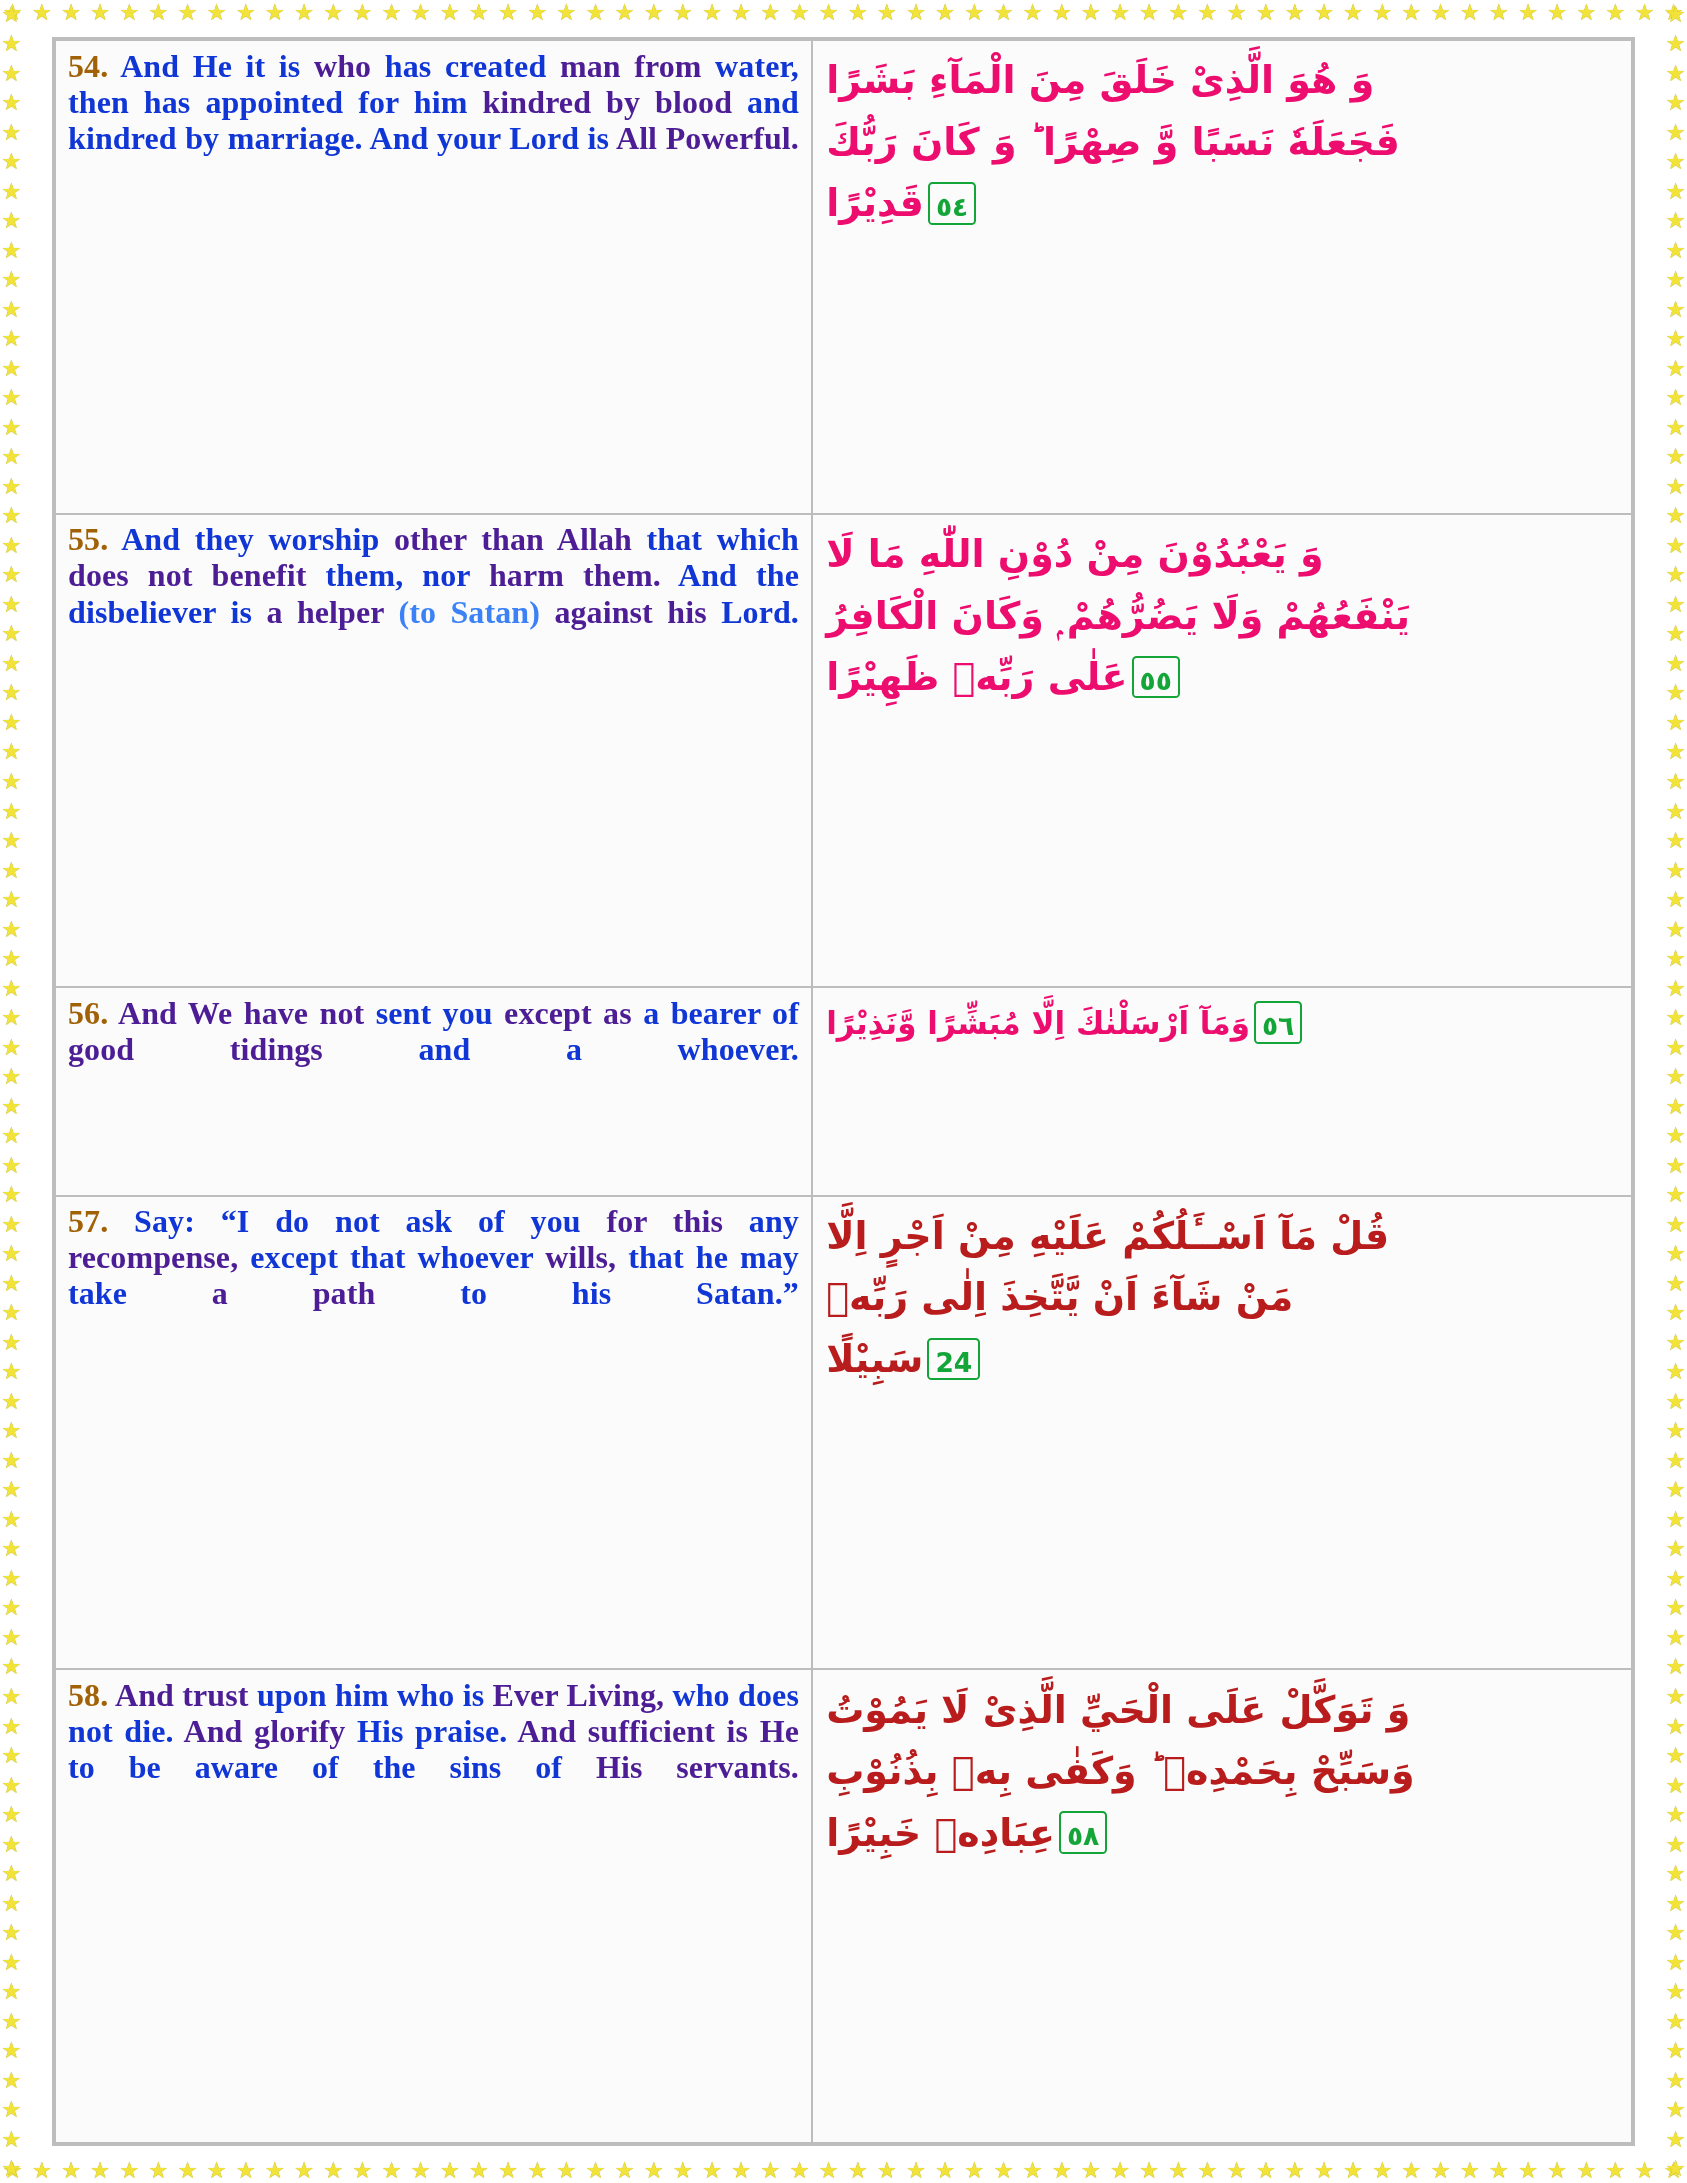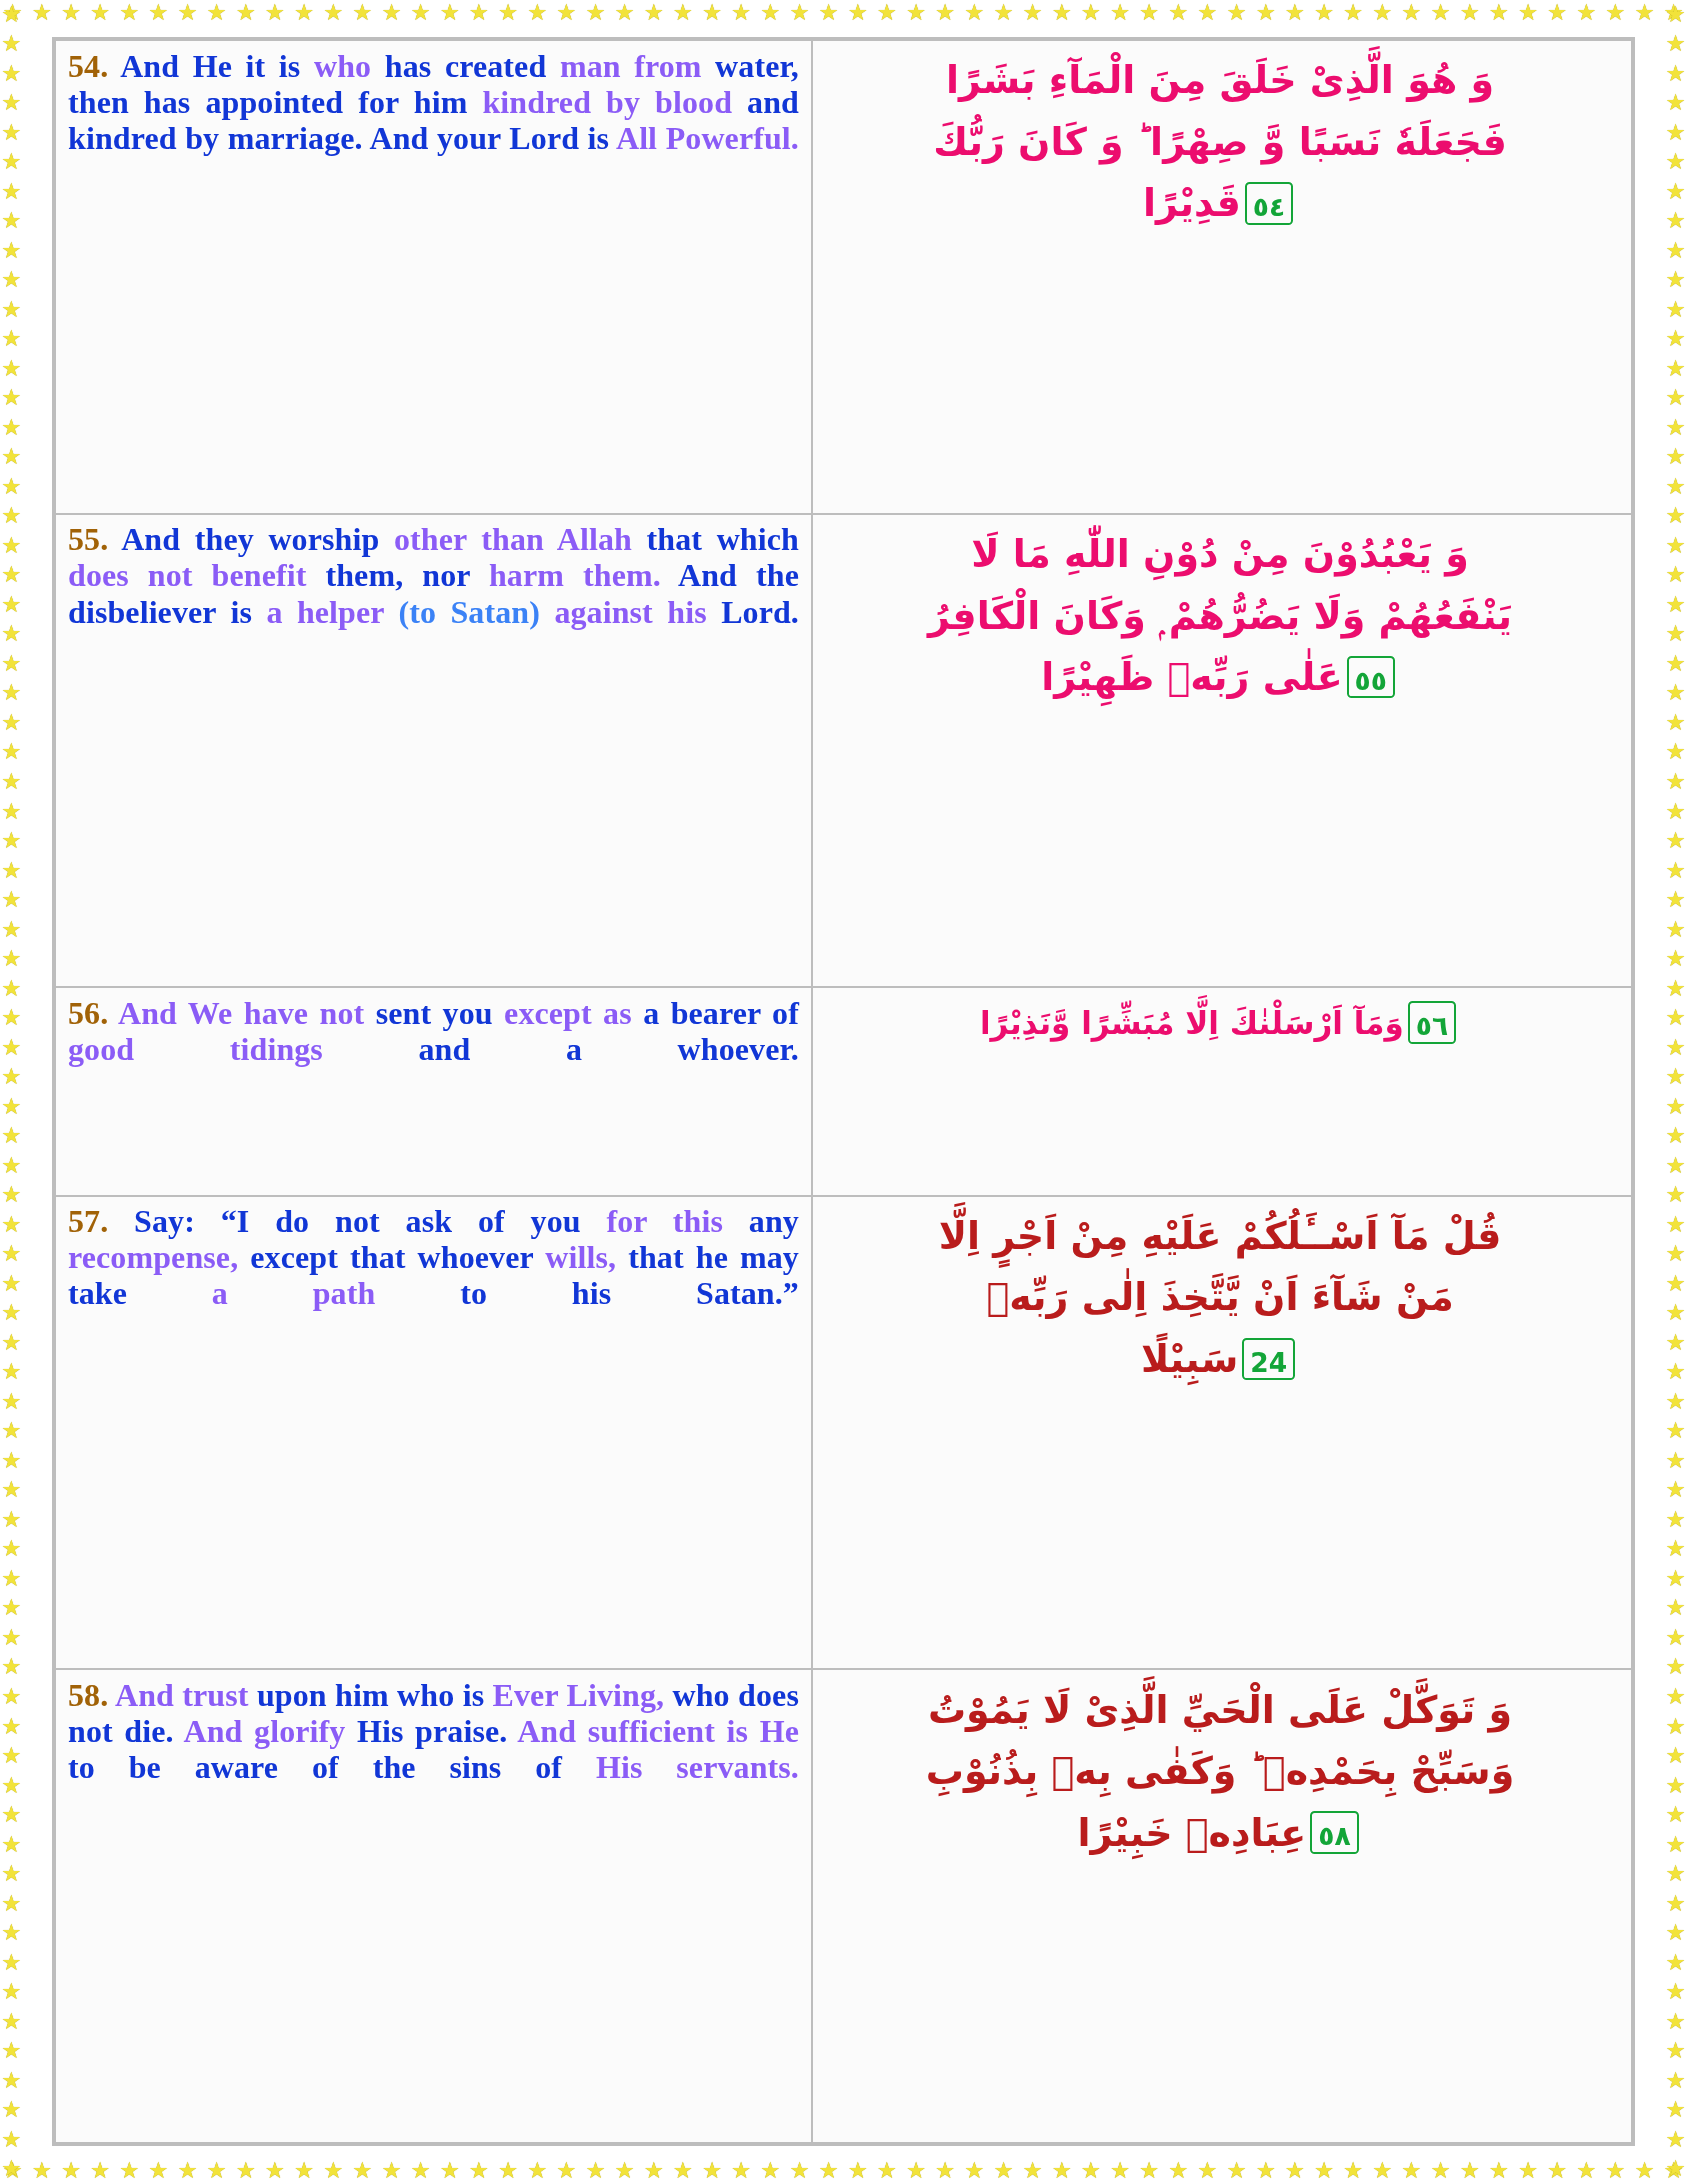--- a/index.html
+++ b/index.html
@@ -78,36 +78,36 @@
     padding: 6.6px 12px 9.3px 12px;
   }
   .cell-en {
     width: 48%;
     text-align: justify;
     text-align-last: justify;
   }
   .cell-ar {
     width: 52%;
     direction: rtl;
-    text-align: center;
+    text-align: left;
     padding: 9.3px 17px 9.3px 13.2px;
     margin-left: 24px;
   }
 
   
   .en-text {
     font-family: "Liberation Serif", serif;
     font-weight: bold;
     font-size: 32px;
     line-height: 1.13;
     letter-spacing: 0.1px;
   }
   .num  { color: #a16207; }
   .w-b  { color: #1136d6; margin-top: 45px; }   
-  .w-p  { color: #8b5cf6; }   
+  .w-p  { color: #4c1d95; }   
   .w-g  { color: #3b82f6; }   
 
   
   .ar-text {
     font-family: "DejaVu Sans", "Liberation Sans", sans-serif;
     font-size: 38px;
     line-height: 1.62;
     font-weight: bold;
     direction: rtl;
   }

